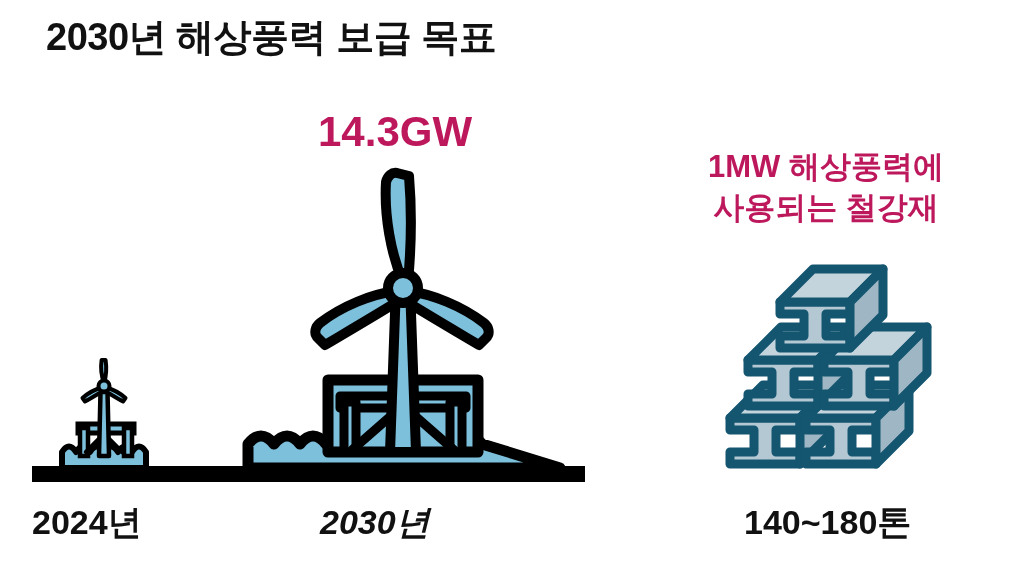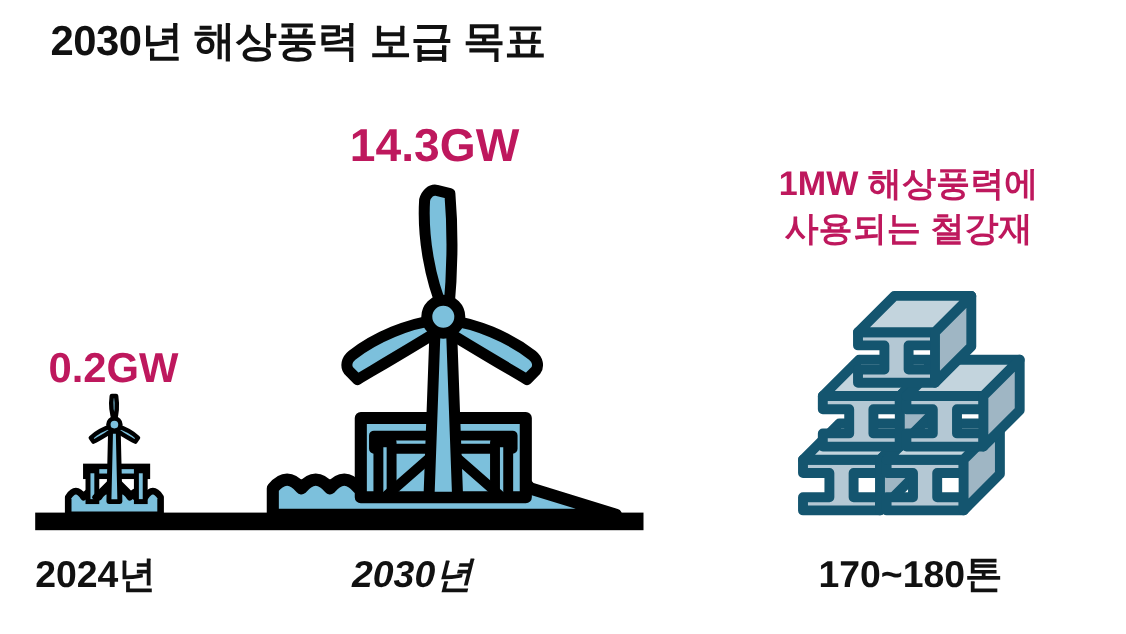--- a/index.html
+++ b/index.html
@@ -82,21 +82,20 @@
     top: 0;
   }
 </style>
 </head>
 <body>
 
 <div id="infographic">
 
   <div class="title">2030년 해상풍력 보급 목표</div>
 
-  <div class="teal-label value-small">0.2GW</div>
 
   <div class="teal-label value-large">14.3GW</div>
 
   <div class="teal-label steel-caption">
     <span class="cap-line">1MW 해상풍력에</span>
     <span class="cap-line">사용되는 철강재</span>
   </div>
 
   <svg class="art" width="1024" height="576" viewBox="0 0 1024 576">
 
@@ -207,15 +206,15 @@
         <path d="M780 302 L813 269 L883 269 L850 302 Z" fill="#c3d4dd"></path>
         <path d="M850 302 L883 269 L883 315 L850 348 Z" fill="#9fb6c4"></path>
       </g>
     </g>
   </svg>
 
   <div class="bottom-label label-2024">2024년</div>
 
   <div class="bottom-label label-2030">2030년</div>
 
-  <div class="bottom-label label-tons">170~180톤</div>
+  <div class="bottom-label label-tons">140~180톤</div>
 
 </div>
 
 </body></html>

